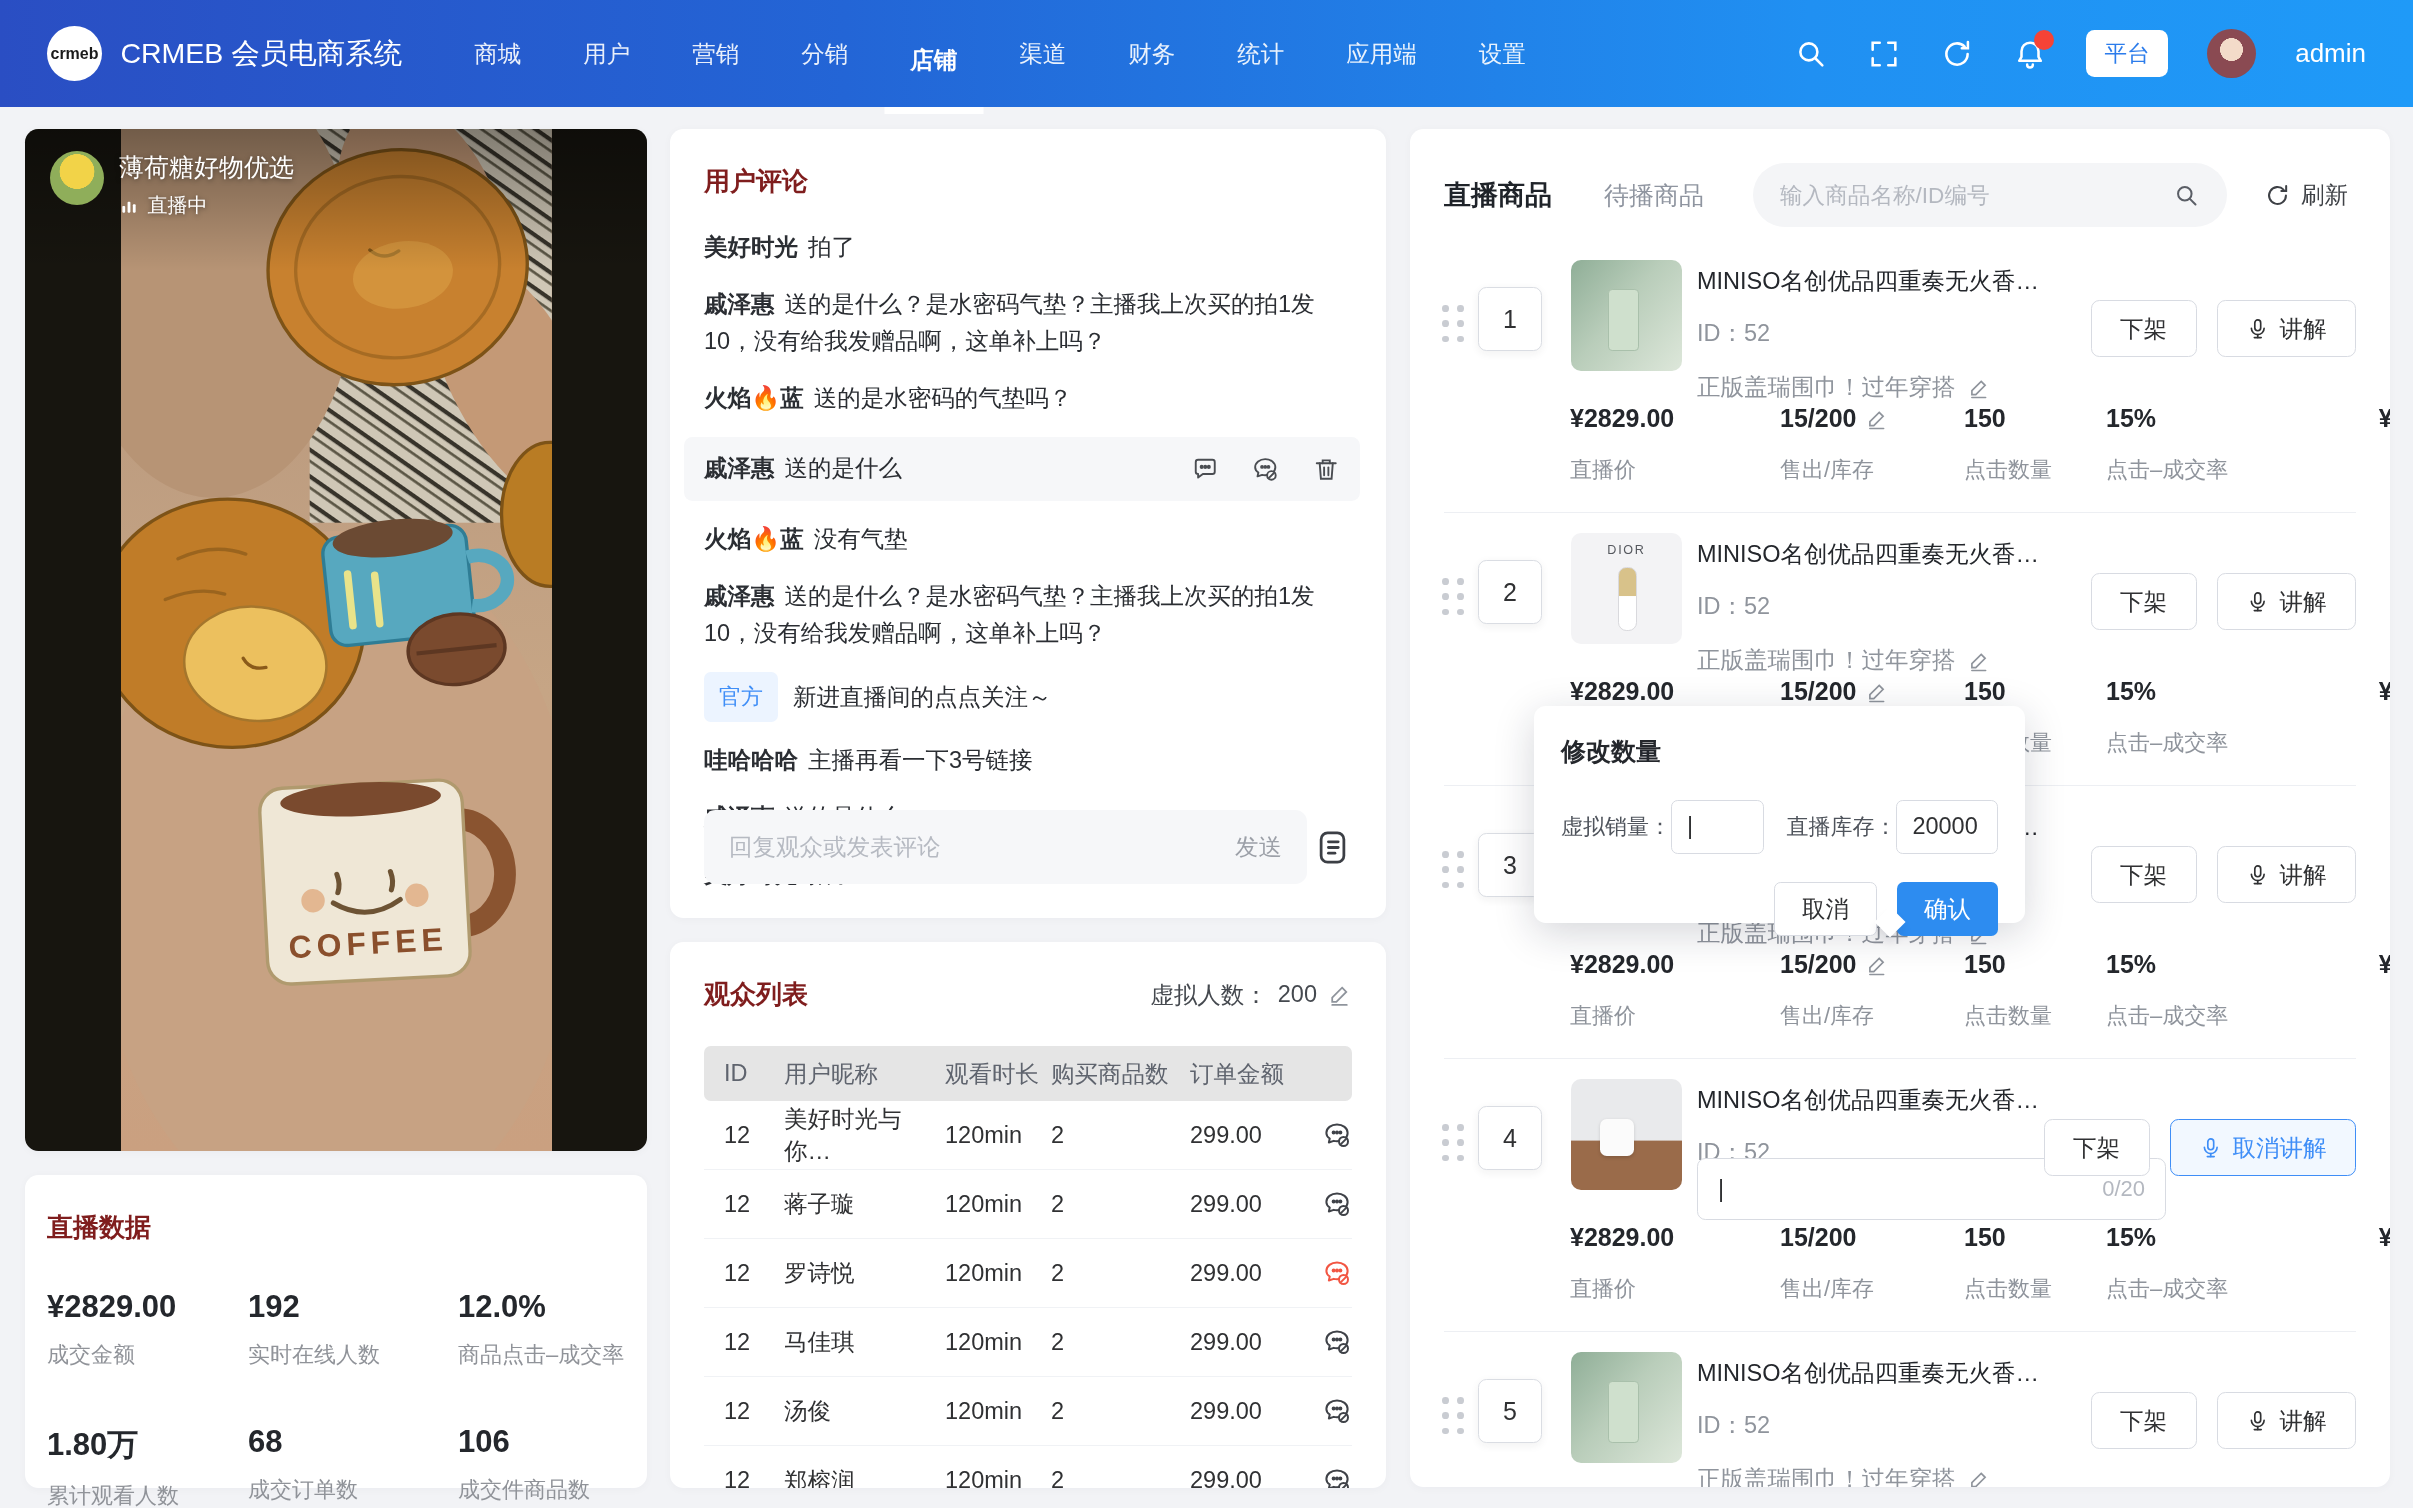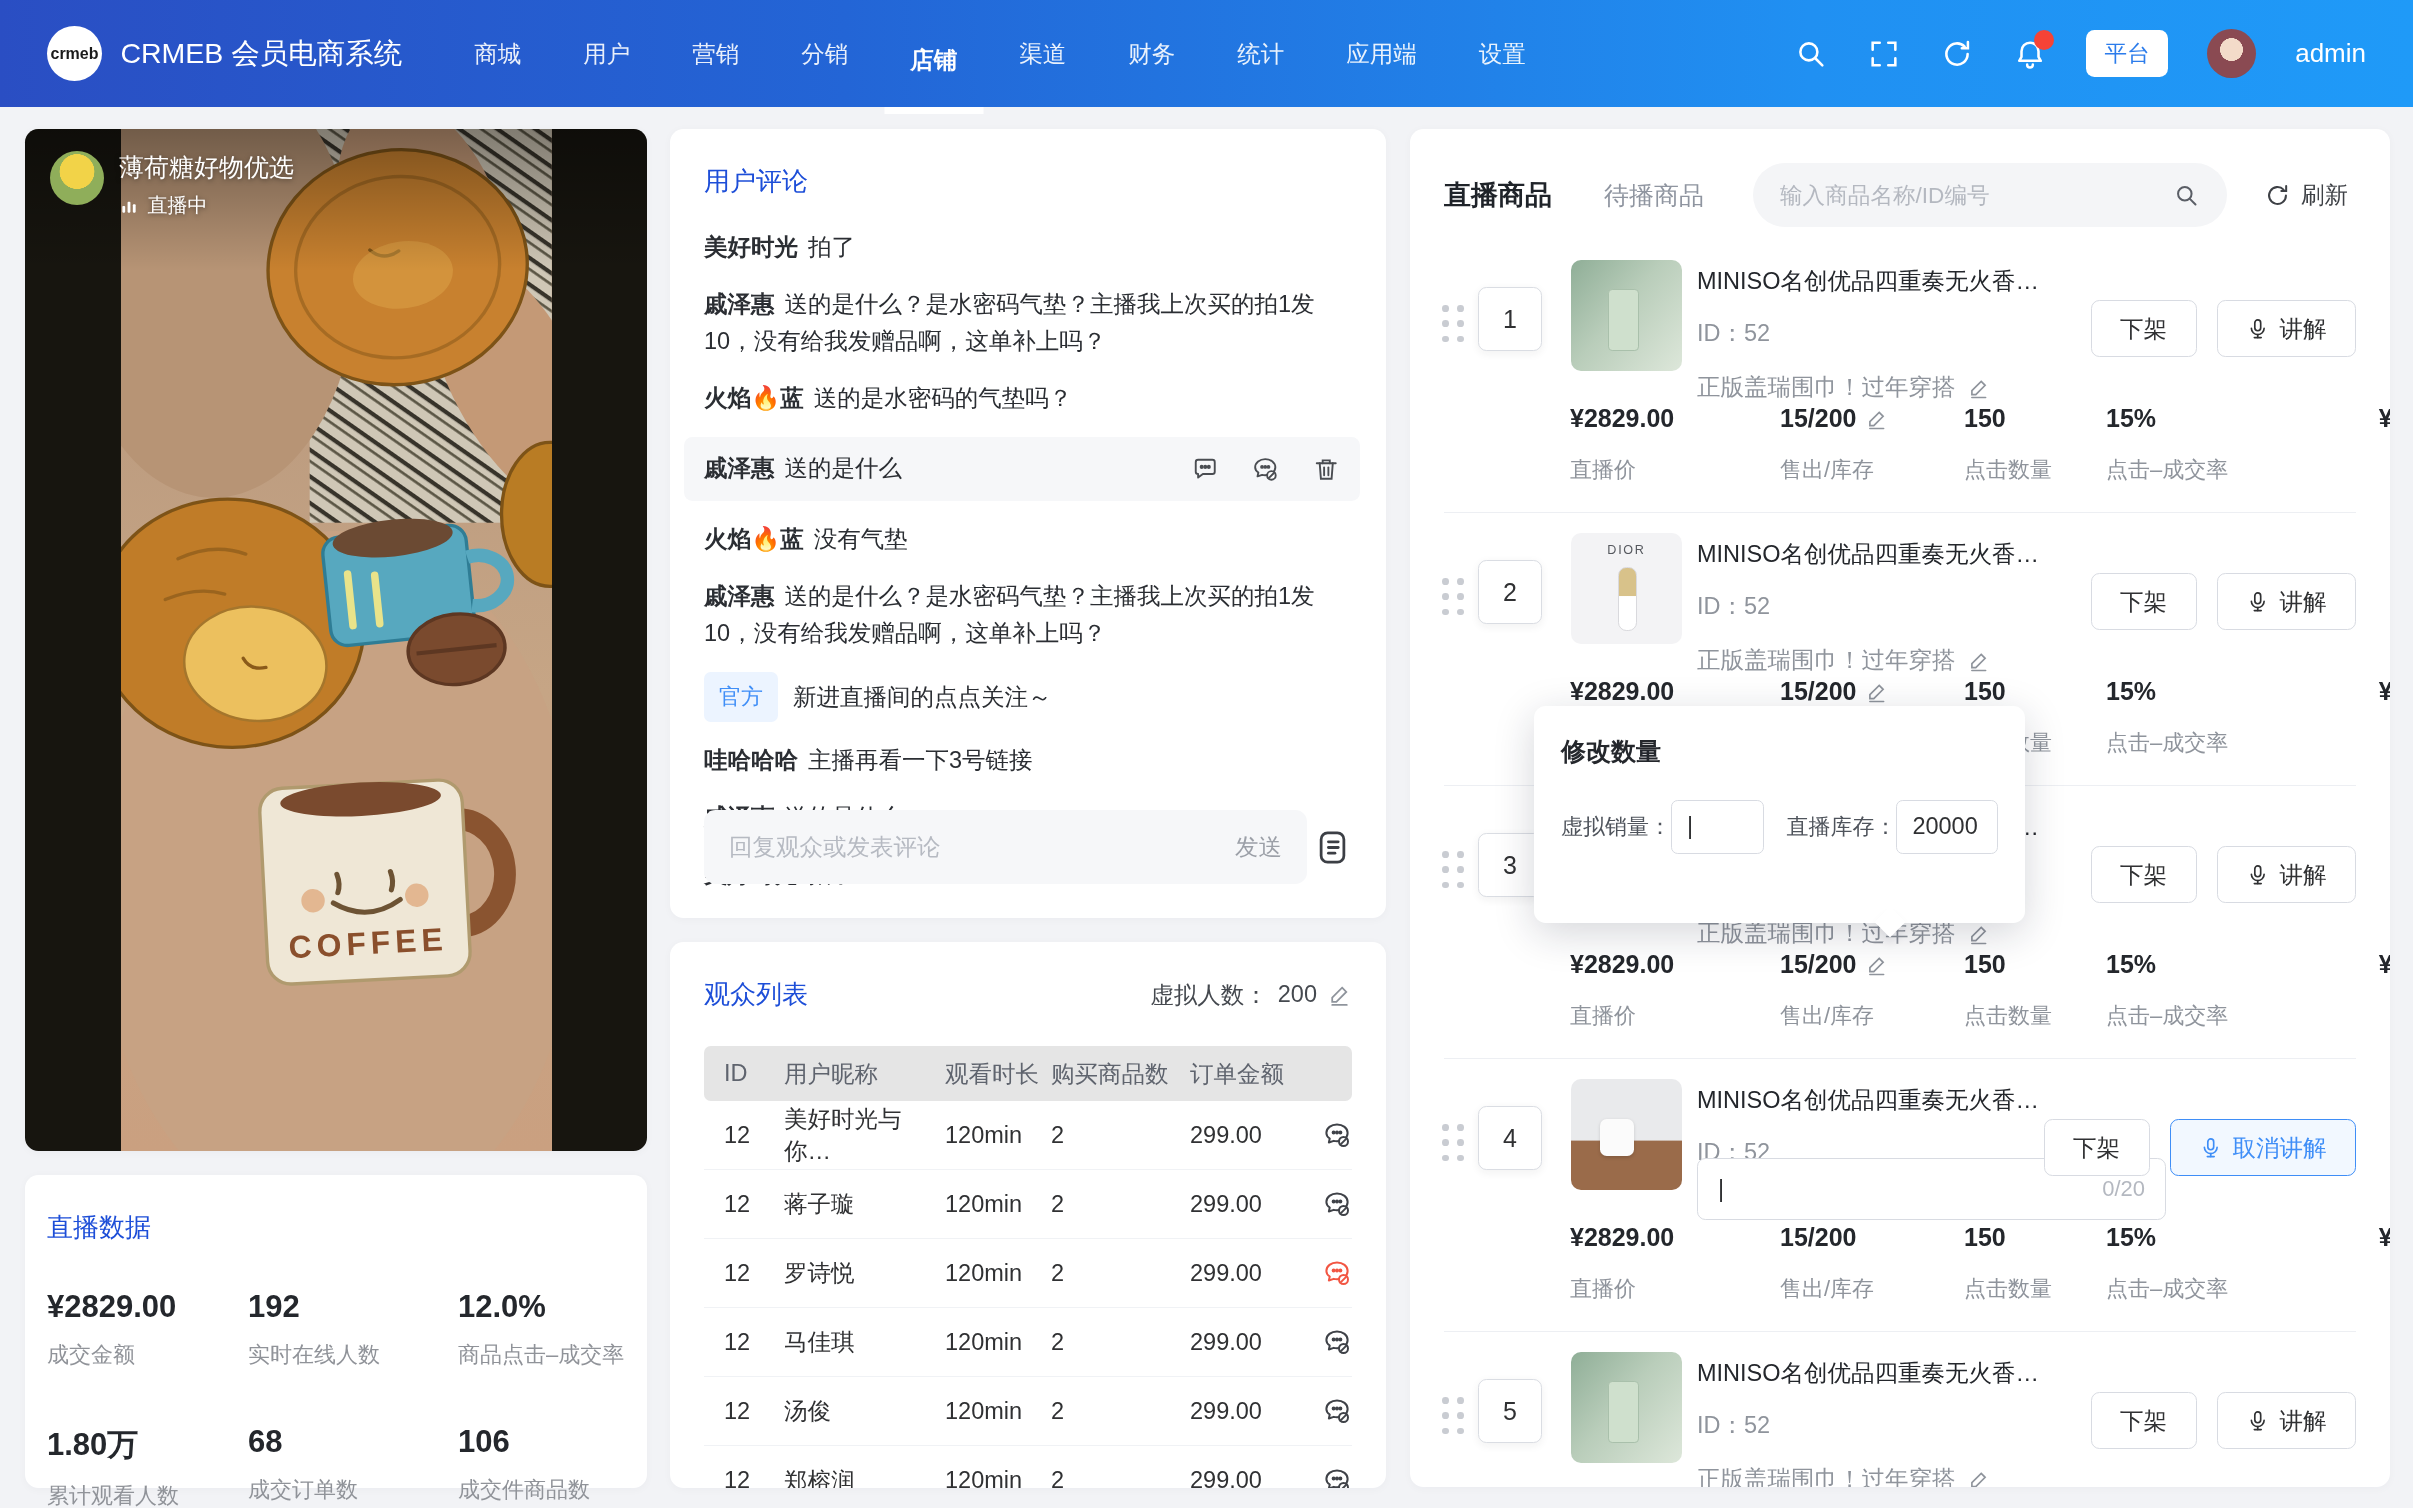--- a/index.html
+++ b/index.html
@@ -26,21 +26,21 @@
   .dot { position:absolute; right:-6.7px; top:-6.7px; width:20px; height:20px; border-radius:50%;
     background:#f54336; }
   .badge-platform { background:#fff; color:#2c7ceb; font-size:22.6px; padding:8.4px 18.4px;
     border-radius:8.4px; cursor:pointer; }
   .nav-avatar { width:49px; height:49px; border-radius:50%;
     background:radial-gradient(circle at 50% 42%, #f3dbc9 0 30%, #8a4a52 31% 72%, #5f3038 100%); }
   .admin { color:#fff; font-size:26px; }
 
   
   .card { position:absolute; background:#fff; border-radius:13.4px; box-shadow:0 1.7px 8.4px rgba(30,40,60,.03); }
-  .card-title { font-size:26px; font-weight:normal; color:#1d4ed8; }
+  .card-title { font-size:26px; font-weight:bold; color:#7f1d1d; }
 
   
   .video-card { left:25px; top:129px; width:622px; height:1022px; background:#17150f; overflow:hidden; }
   .video-photo { position:absolute; left:96px; top:0; width:431px; height:1022px;
     background:linear-gradient(180deg,#b3937a 0%,#c6a585 55%,#caa080 100%); }
   .video-shade { position:absolute; left:0; top:0; right:0; height:142px;
     background:linear-gradient(180deg,rgba(0,0,0,.38),rgba(0,0,0,0)); }
   .live-header { position:absolute; left:25px; top:22px; display:flex; gap:15px; z-index:5; }
   .live-avatar { width:54px; height:54px; border-radius:50%; flex:none;
     background:radial-gradient(circle at 50% 38%, #f2d348 0 40%, #8fae5a 41% 100%); }
@@ -855,15 +855,19 @@
   <div class="pop-form">
     <span class="pop-label">虚拟销量：</span>
     <div class="pop-input" style="width:107px;">
         <span>|</span>
       </div>
     <span class="pop-label" style="margin-left:22px;">直播库存：</span>
     <div class="pop-input" style="width:117px;">
         <span>20000</span>
       </div>
   </div>
+  <div class="pop-btns">
+    <div class="pop-btn ghost">取消</div>
+    <div class="pop-btn primary">确认</div>
+  </div>
   <div class="pop-arrow"></div>
 </div>
 
 
 </body></html>

